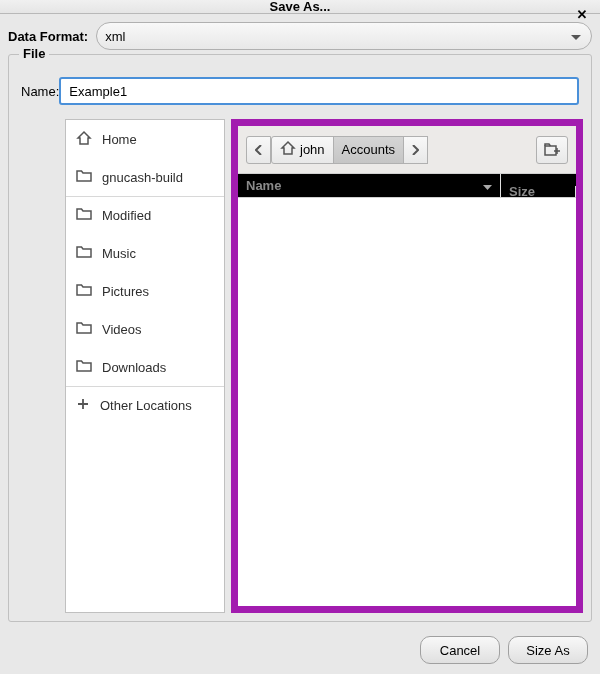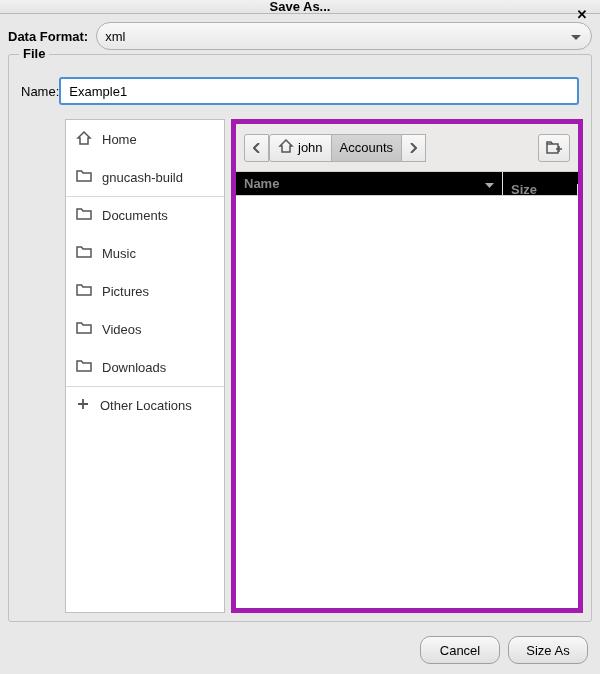--- a/index.html
+++ b/index.html
@@ -122,21 +122,21 @@
       cursor: pointer;
       color: #2e2e2e;
     }
     .sidebar-sep {
       border-top: 1px solid #d8d8d8;
     }
     .main-panel {
       flex: 1;
       display: flex;
       flex-direction: column;
-      border: 5px solid #a21caf;
+      border: 7px solid #a21caf;
       background: #fff;
     }
     .pathbar {
       height: 48px;
       padding: 8px;
       display: flex;
       align-items: center;
       border-bottom: 1px solid #d0d0d0;
       background: #eceae8;
     }
@@ -259,21 +259,21 @@
         <div class="sidebar-item">
           <span><svg width="16" height="14" viewBox="0 0 16 14">
               <path d="M1 3 L1 12 L15 12 L15 4 L7 4 L5.5 2 L1 2 Z" fill="none" stroke="#555" stroke-width="1.5"></path>
             </svg></span>
           <span>gnucash-build</span>
         </div>
         <div class="sidebar-item sidebar-sep">
           <span><svg width="16" height="14" viewBox="0 0 16 14">
               <path d="M1 3 L1 12 L15 12 L15 4 L7 4 L5.5 2 L1 2 Z" fill="none" stroke="#555" stroke-width="1.5"></path>
             </svg></span>
-          <span>Documents</span>
+          <span>Modified</span>
         </div>
         <div class="sidebar-item">
           <span><svg width="16" height="14" viewBox="0 0 16 14">
               <path d="M1 3 L1 12 L15 12 L15 4 L7 4 L5.5 2 L1 2 Z" fill="none" stroke="#555" stroke-width="1.5"></path>
             </svg></span>
           <span>Music</span>
         </div>
         <div class="sidebar-item">
           <span><svg width="16" height="14" viewBox="0 0 16 14">
               <path d="M1 3 L1 12 L15 12 L15 4 L7 4 L5.5 2 L1 2 Z" fill="none" stroke="#555" stroke-width="1.5"></path>

